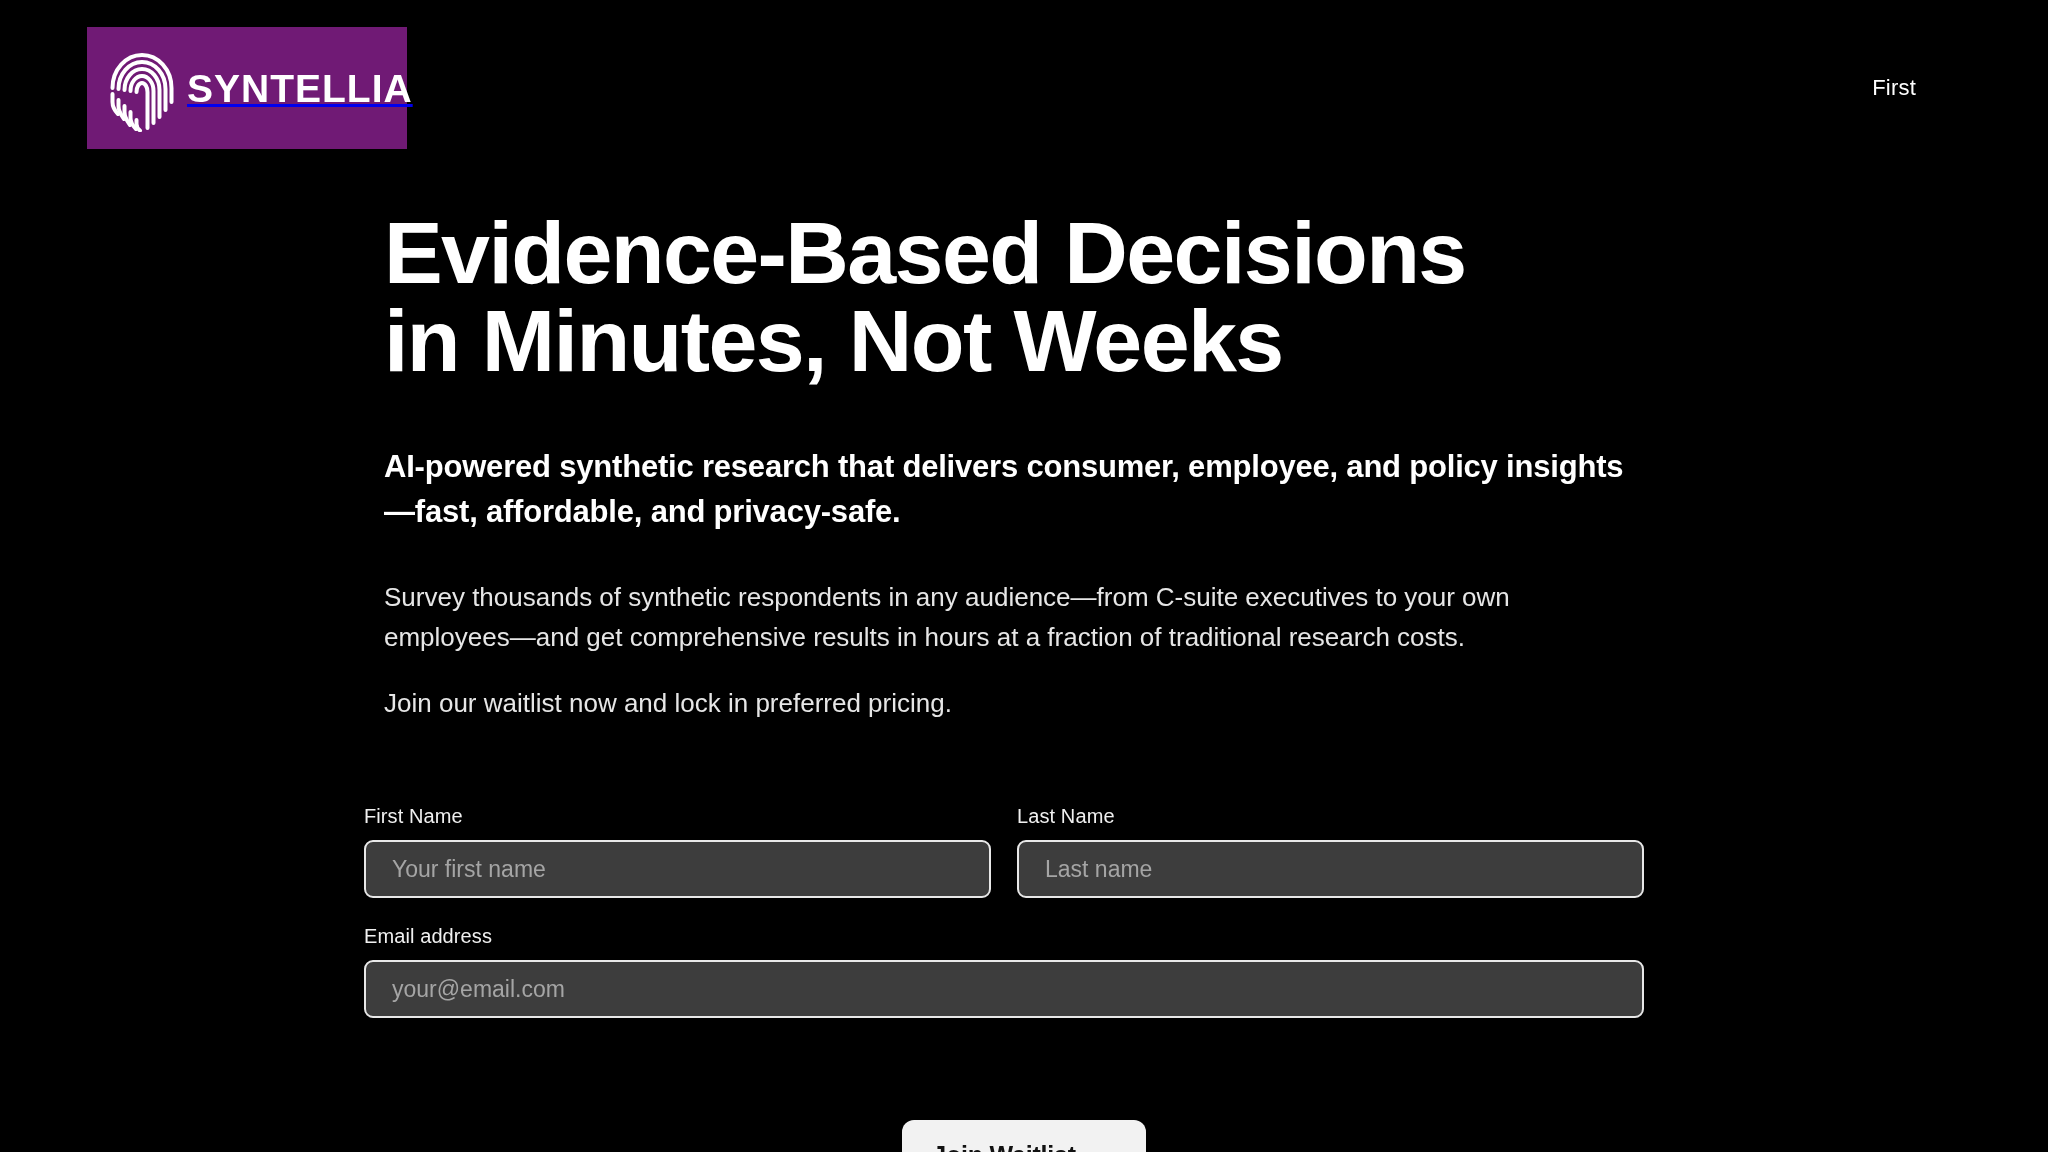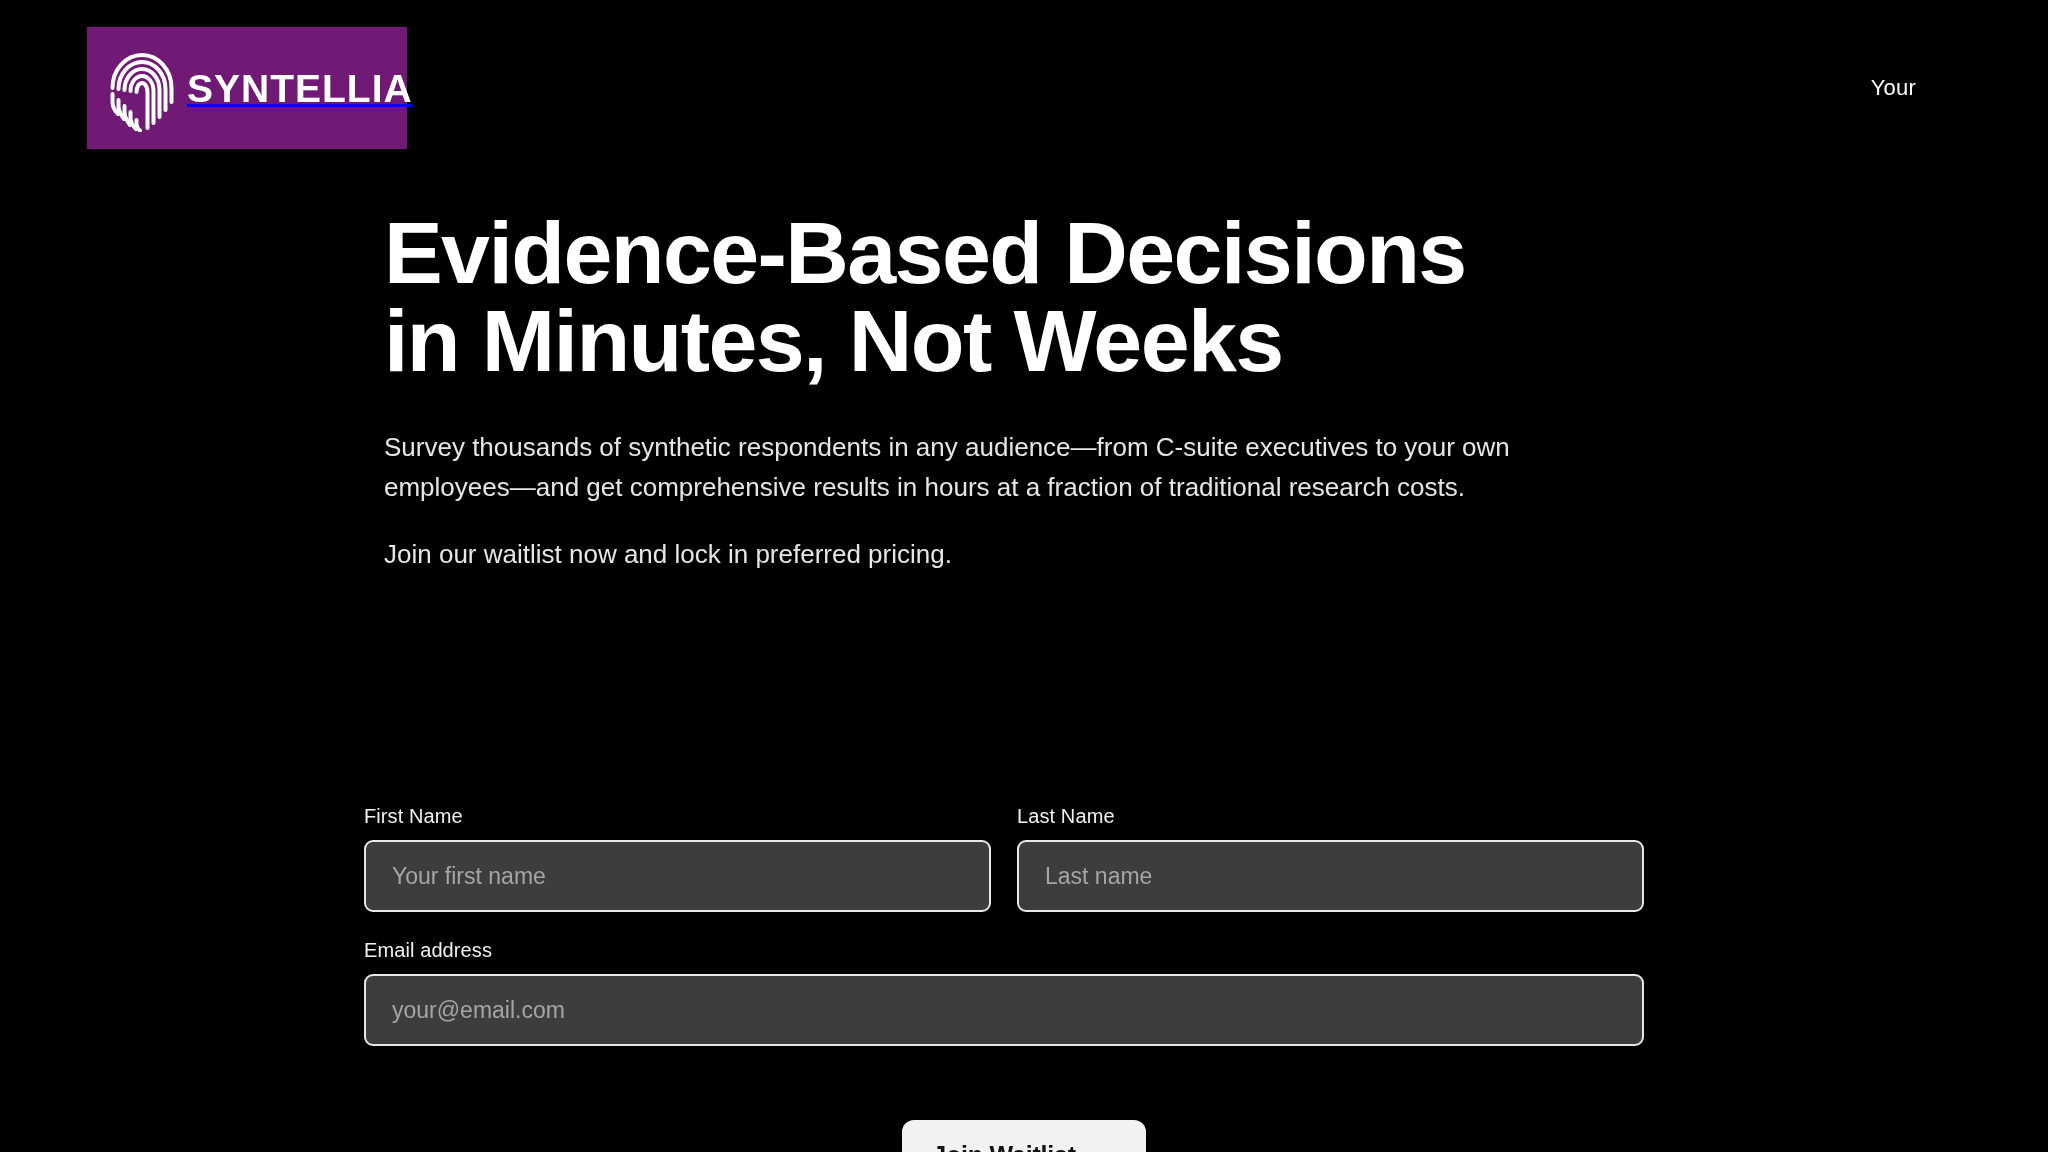--- a/index.html
+++ b/index.html
@@ -148,21 +148,21 @@
     font-weight:400;
     color:#f0f0f0;
     line-height:1;
     margin-bottom:14px;
     letter-spacing:0.1px;
   }
 
   .field-input {
     display:block;
     width:100%;
-    height:72px;
+    height:58px;
     background:#3d3d3d;
     border:2px solid #e8e8e8;
     border-radius:9px;
     padding:0 26px;
     font-family:"Liberation Sans", sans-serif;
     font-size:23px;
     font-weight:400;
     color:#ffffff;
     outline:none;
   }
@@ -229,26 +229,27 @@
           <path d="M9.5 56 L9.5 62 C9.5 67 12 71 15 75" stroke-width="4.0"></path>
           <path d="M15.5 62 L15.5 68 C15.5 73 18 77 21 81" stroke-width="4.0"></path>
           <path d="M21.5 68 L21.5 74 C21.5 79 24 82 27 85" stroke-width="4.0"></path>
           <path d="M27.5 76 L27.5 80 C27.5 83 29 85 31 86.5" stroke-width="4.0"></path>
         </g>
       </svg>
       <span class="brand-name">SYNTELLIA</span>
     </a>
 
     <nav class="nav">
-      <a class="nav-link" href="#">Your</a>
+      <a class="nav-link" href="#">First</a>
     </nav>
   </header>
 
   <section class="hero">
     <h1 class="hero-title">Evidence-Based Decisions in Minutes, Not Weeks</h1>
+    <h2 class="hero-sub">AI-powered synthetic research that delivers consumer, employee, and policy insights—fast, affordable, and privacy-safe.</h2>
     <p class="hero-body">Survey thousands of synthetic respondents in any audience—from C-suite executives to your own employees—and get comprehensive results in hours at a fraction of traditional research costs.</p>
     <p class="hero-body second">Join our waitlist now and lock in preferred pricing.</p>
   </section>
 
   <form class="waitlist-form">
 
     <div class="form-row">
 
       <div class="field">
         <label class="field-label">First Name</label>

